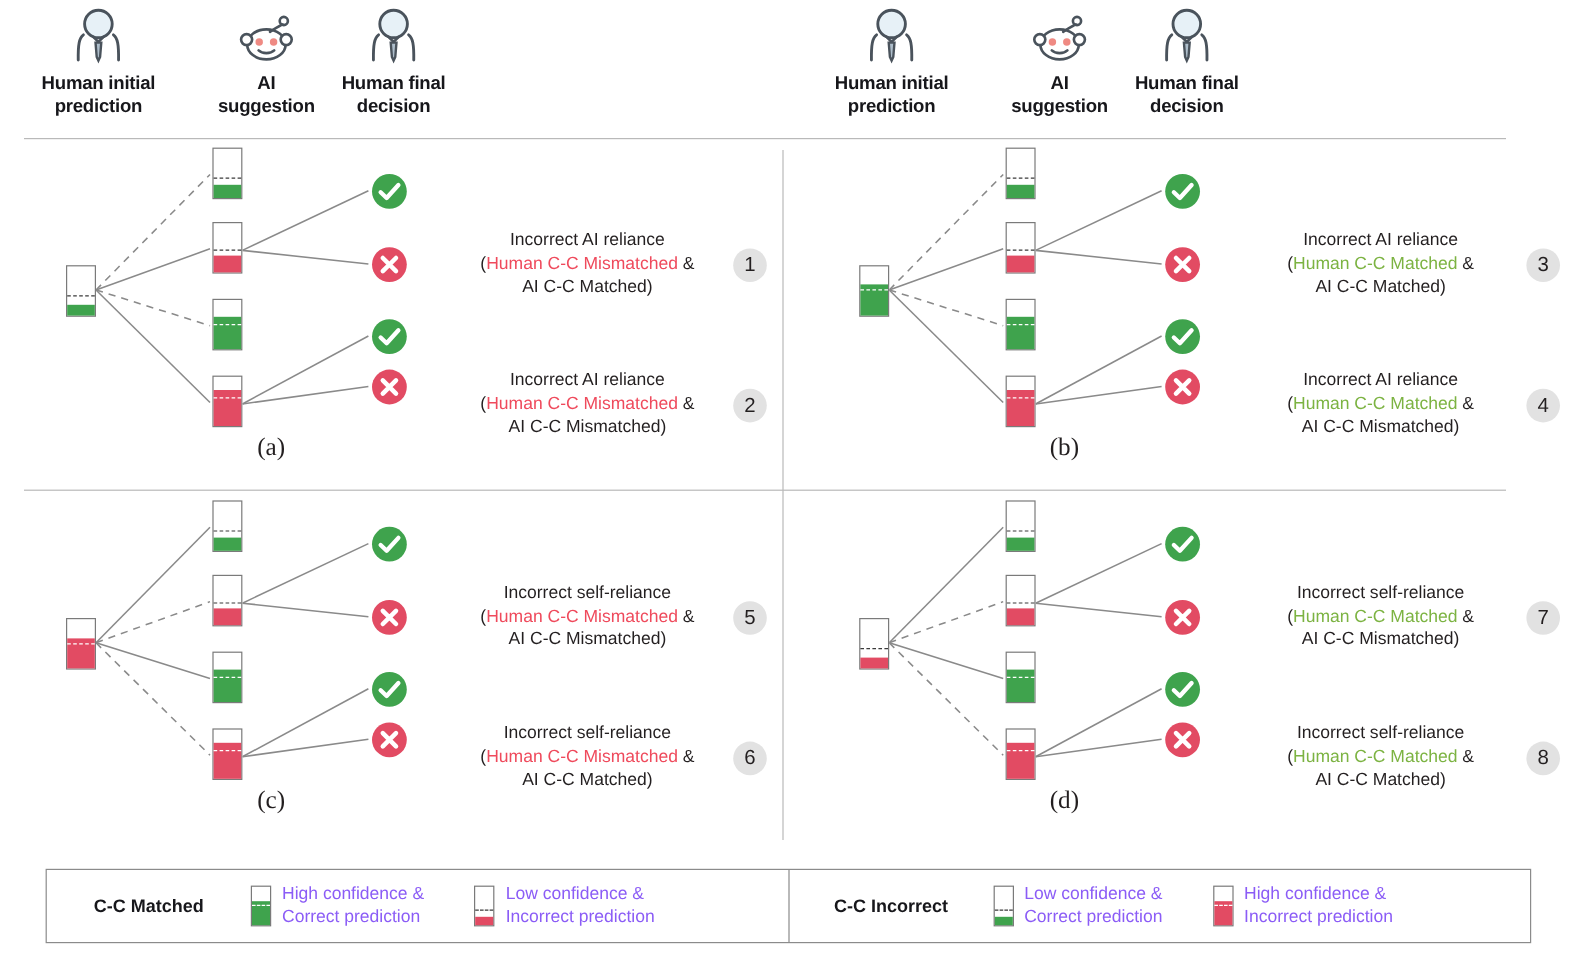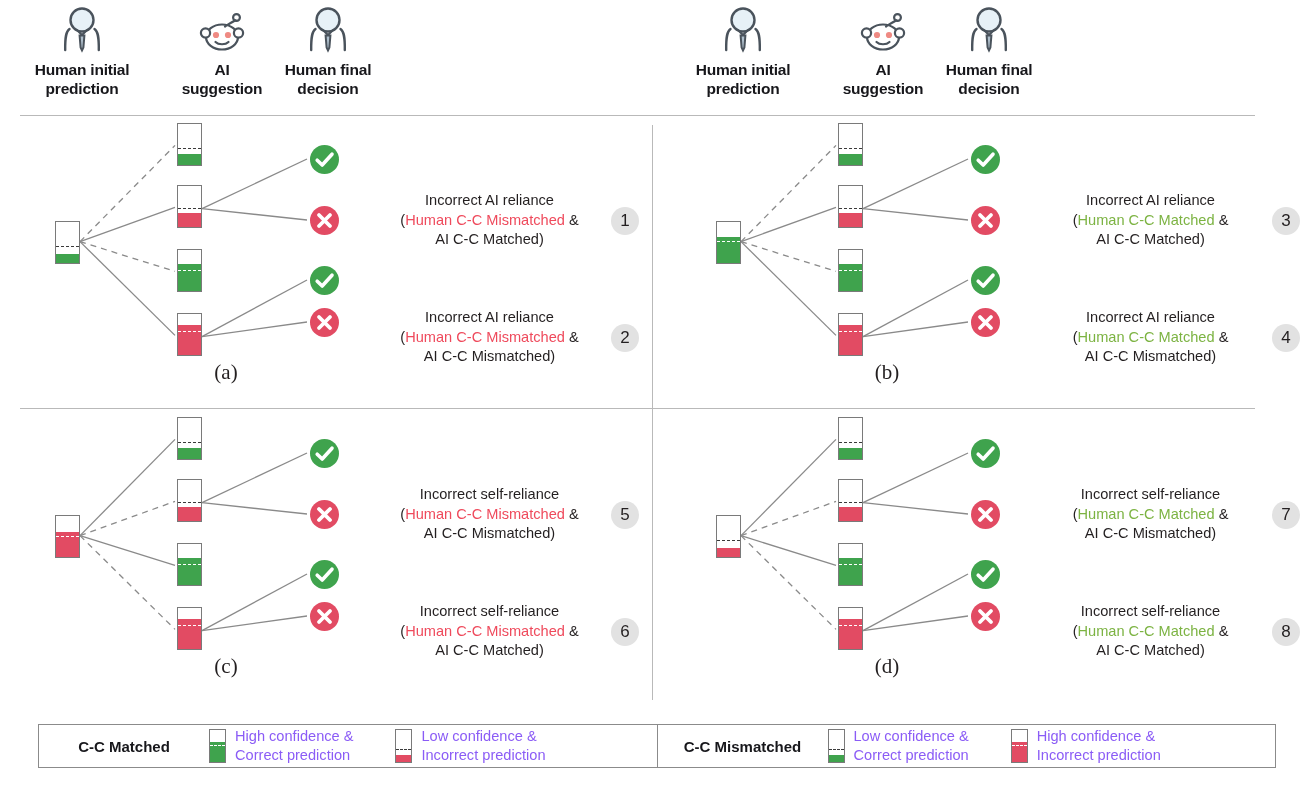--- a/index.html
+++ b/index.html
@@ -63,21 +63,21 @@
   .annot .red   { color:#ef4a5c; }
   .badge {
     position:absolute; width:28px; height:28px; border-radius:50%;
     background:#e2e2e2; color:#231f20;
     font-size:17px; display:flex; align-items:center; justify-content:center;
   }
 
   
   .legend {
     position:absolute; left:38px; top:724px;
-    width:1238px; height:44px;
+    width:1238px; height:62px;
     border:1.3px solid #8b8b8b; background:#ffffff;
     display:flex;
   }
   .legend-half { flex:1 1 0; display:flex; align-items:center; position:relative; }
   .legend-half + .legend-half { border-left:1.3px solid #8b8b8b; }
   .legend-title {
     font-size:15px; font-weight:bold; color:#17171b;
     width:170px; text-align:center; flex:0 0 auto;
   }
   .legend-item { display:flex; align-items:center; gap:9px; flex:0 0 auto; }
@@ -465,21 +465,21 @@
       </div>
       <div class="legend-item">
         <div class="legend-bar">
       <div class="fill red" style="height:22%"></div>
       <div class="dash" style="bottom:38%"></div>
     </div>
         <div class="legend-text">Low confidence &amp;<br>Incorrect prediction</div>
       </div>
     </div>
     <div class="legend-half">
-      <div class="legend-title">C-C Mismatched</div>
+      <div class="legend-title">C-C Incorrect</div>
       <div class="legend-item">
         <div class="legend-bar">
       <div class="fill green" style="height:22%"></div>
       <div class="dash" style="bottom:38%"></div>
     </div>
         <div class="legend-text">Low confidence &amp;<br>Correct prediction</div>
       </div>
       <div class="legend-item">
         <div class="legend-bar">
       <div class="fill red" style="height:62%"></div>

